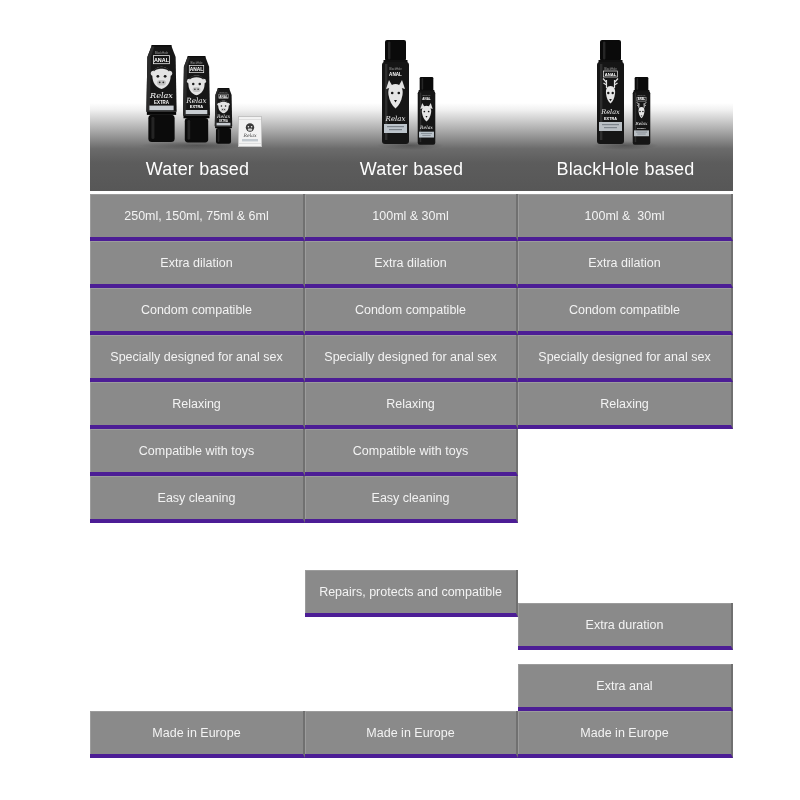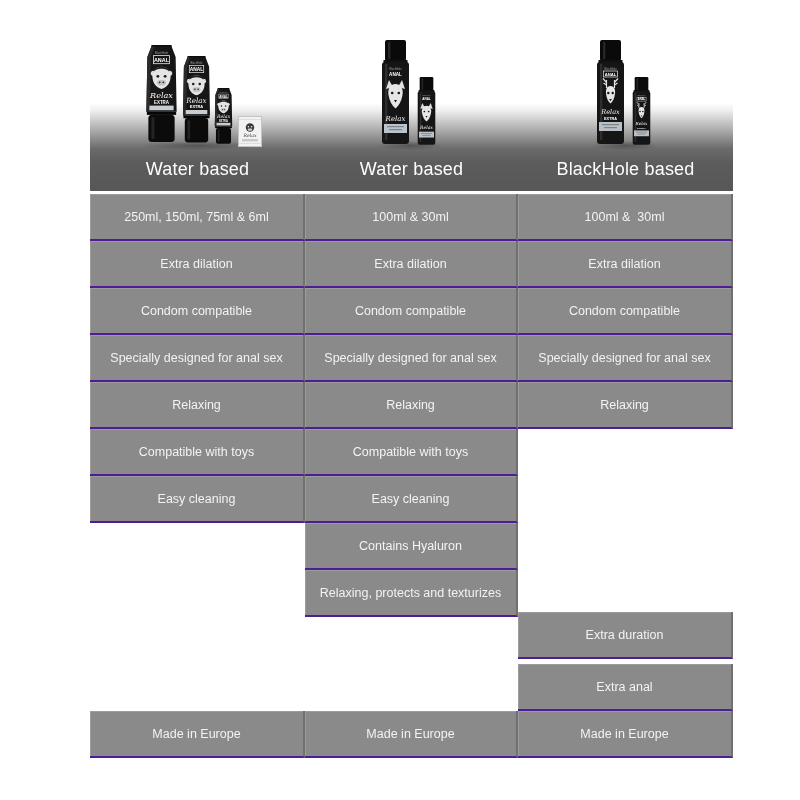--- a/index.html
+++ b/index.html
@@ -17,21 +17,21 @@
   }
   .hl0{left:0;width:215px;}
   .hl1{left:215px;width:213px;}
   .hl2{left:428px;width:215px;}
 
   
   .tbl{position:absolute;left:78px;top:194px;width:645px;height:564px;}
   .cell{
     position:absolute;height:47px;box-sizing:border-box;
     background:#8a8a8a;
-    border-right:2px solid #707070;border-bottom:2px solid #4c1d95;
+    border-right:2px solid #707070;border-bottom:4px solid #4c1d95;
     box-shadow:inset 1px 1px 0 rgba(255,255,255,.16);
     color:#f3f3f3;font-size:12.5px;
     display:flex;align-items:center;justify-content:center;
     white-space:pre;text-align:center;
   }
   .colx0{left:0;width:215px;}
   .colx1{left:215px;width:213px;}
   .colx2{left:428px;width:215px;}
 
   
@@ -204,22 +204,21 @@
       <div class="cell colx0" style="top: 141px;">Specially designed for anal sex</div>
       <div class="cell colx1" style="top: 141px;">Specially designed for anal sex</div>
       <div class="cell colx2" style="top: 141px;">Specially designed for anal sex</div>
       <div class="cell colx0" style="top: 188px;">Relaxing</div>
       <div class="cell colx1" style="top: 188px;">Relaxing</div>
       <div class="cell colx2" style="top: 188px;">Relaxing</div>
       <div class="cell colx0" style="top: 235px;">Compatible with toys</div>
       <div class="cell colx1" style="top: 235px;">Compatible with toys</div>
       <div class="cell colx0" style="top: 282px;">Easy cleaning</div>
       <div class="cell colx1" style="top: 282px;">Easy cleaning</div>
-      <div class="cell colx1" style="top: 329px;">Contains Hyaluron</div>
-      <div class="cell colx1" style="top: 376px;">Relaxing, protects and texturizes</div>
-      <div class="cell colx2" style="top: 418px;">Extra duration</div>
+      <div class="cell colx1" style="top: 376px;">Repairs, protects and compatible</div>
+      <div class="cell colx2" style="top: 409px;">Extra duration</div>
       <div class="cell colx2" style="top: 470px;">Extra anal</div>
       <div class="cell colx0" style="top: 517px;">Made in Europe</div>
       <div class="cell colx1" style="top: 517px;">Made in Europe</div>
       <div class="cell colx2" style="top: 517px;">Made in Europe</div>
     </div>
 
 </div>
 
 </body></html>

